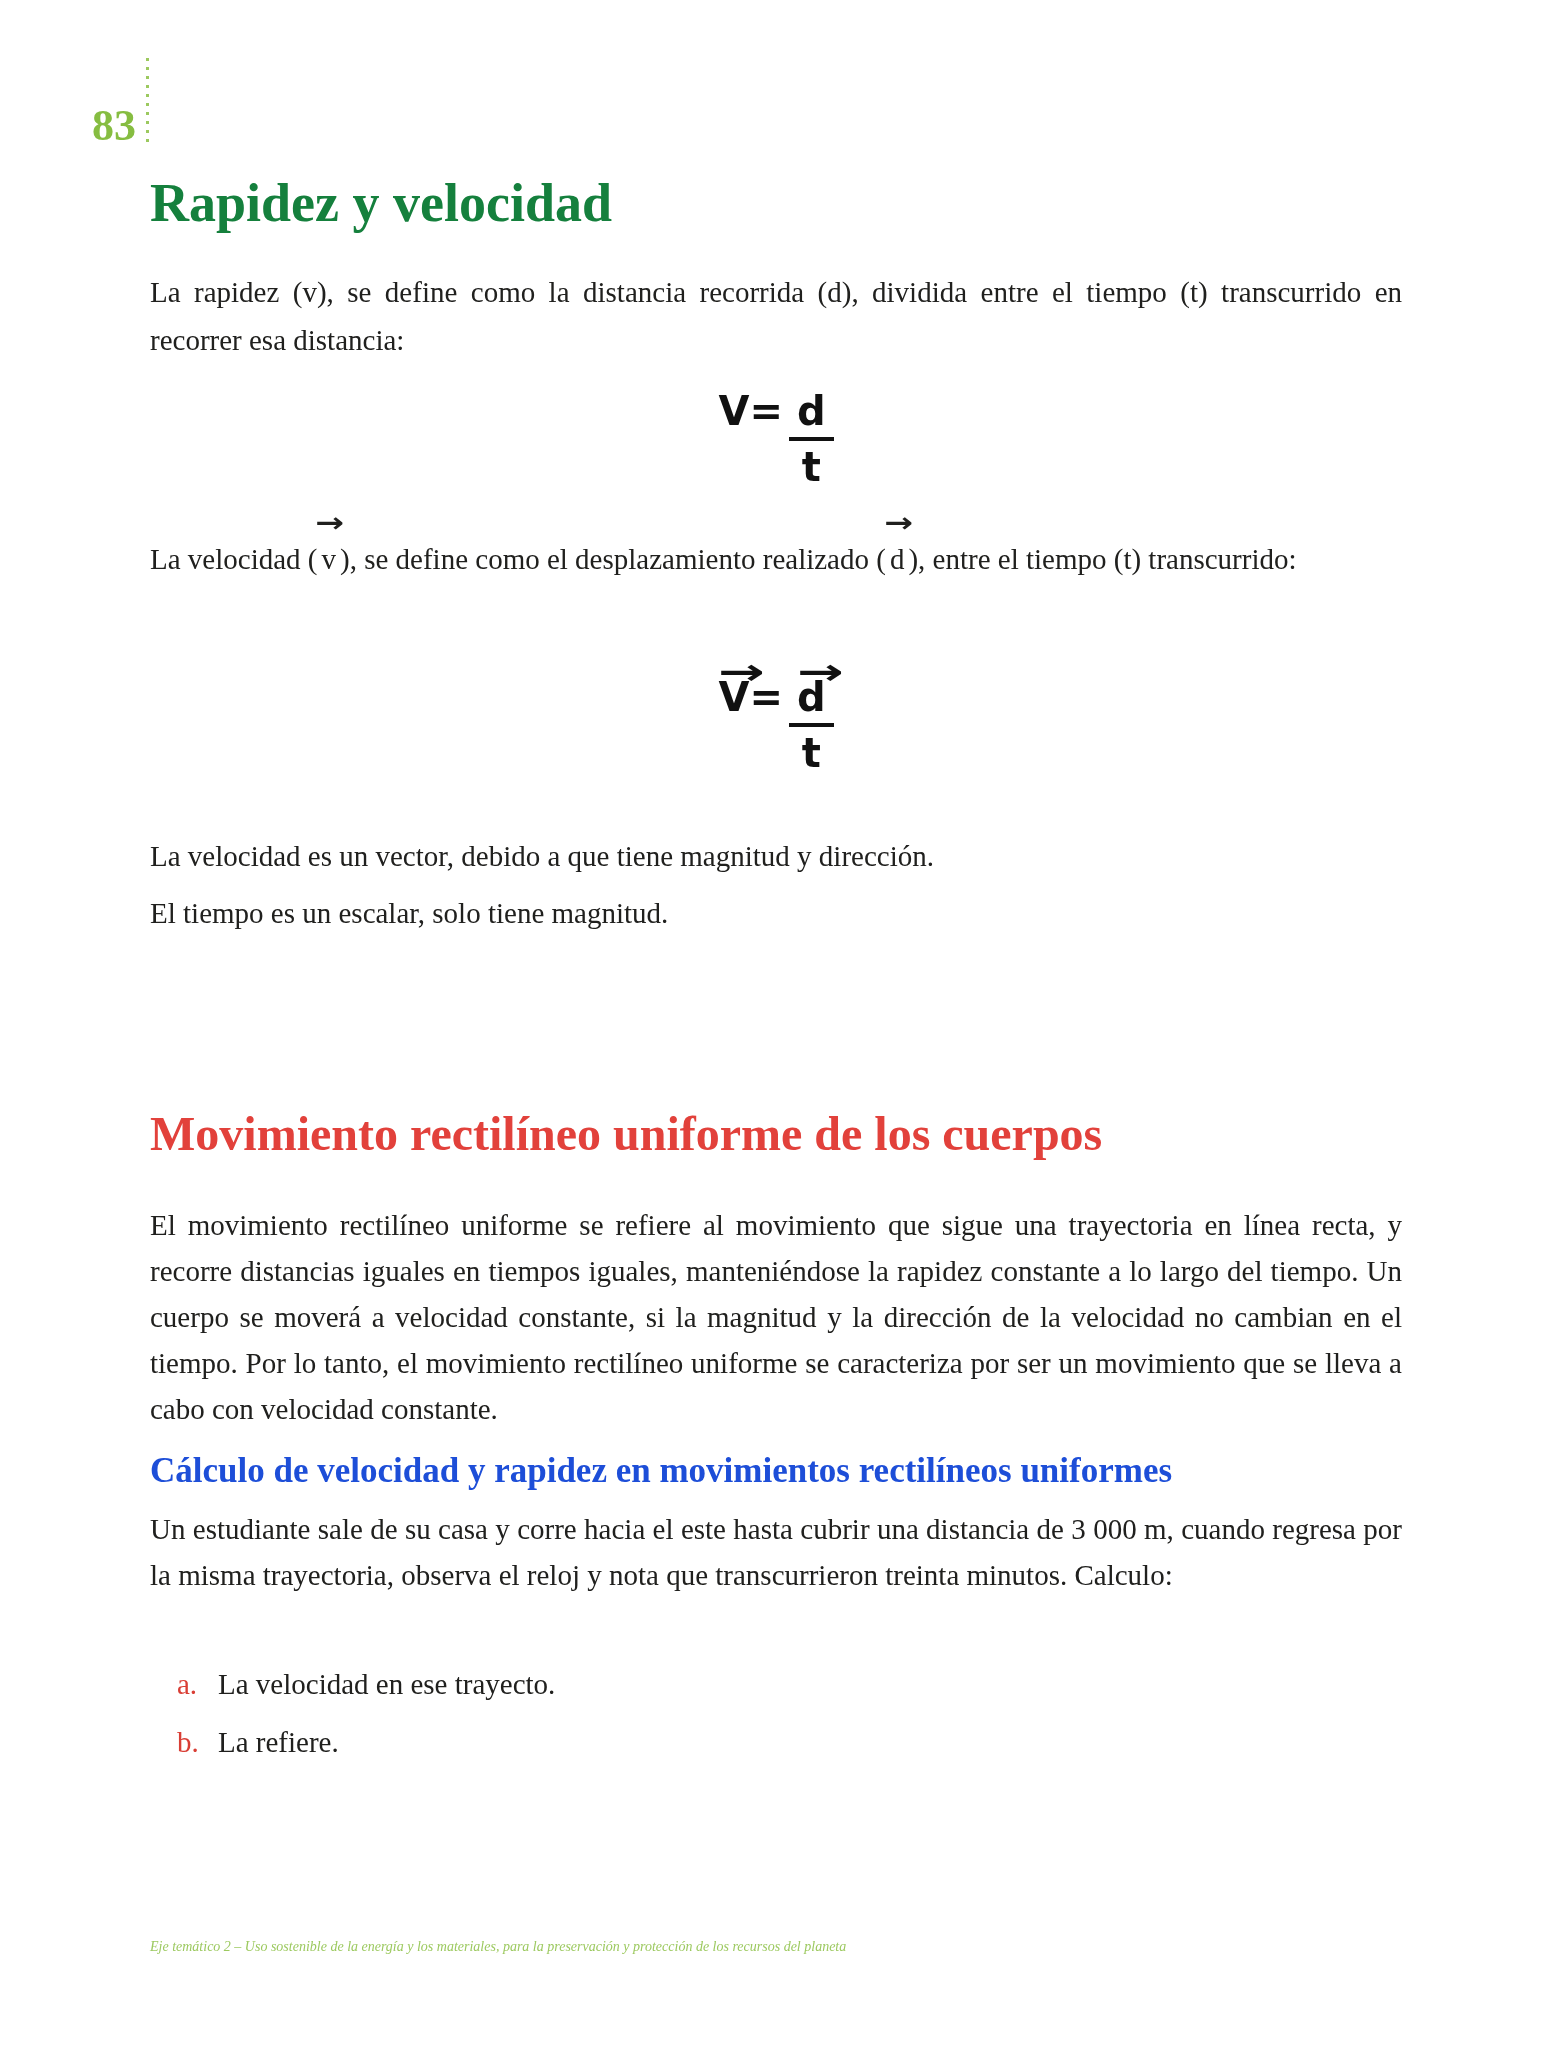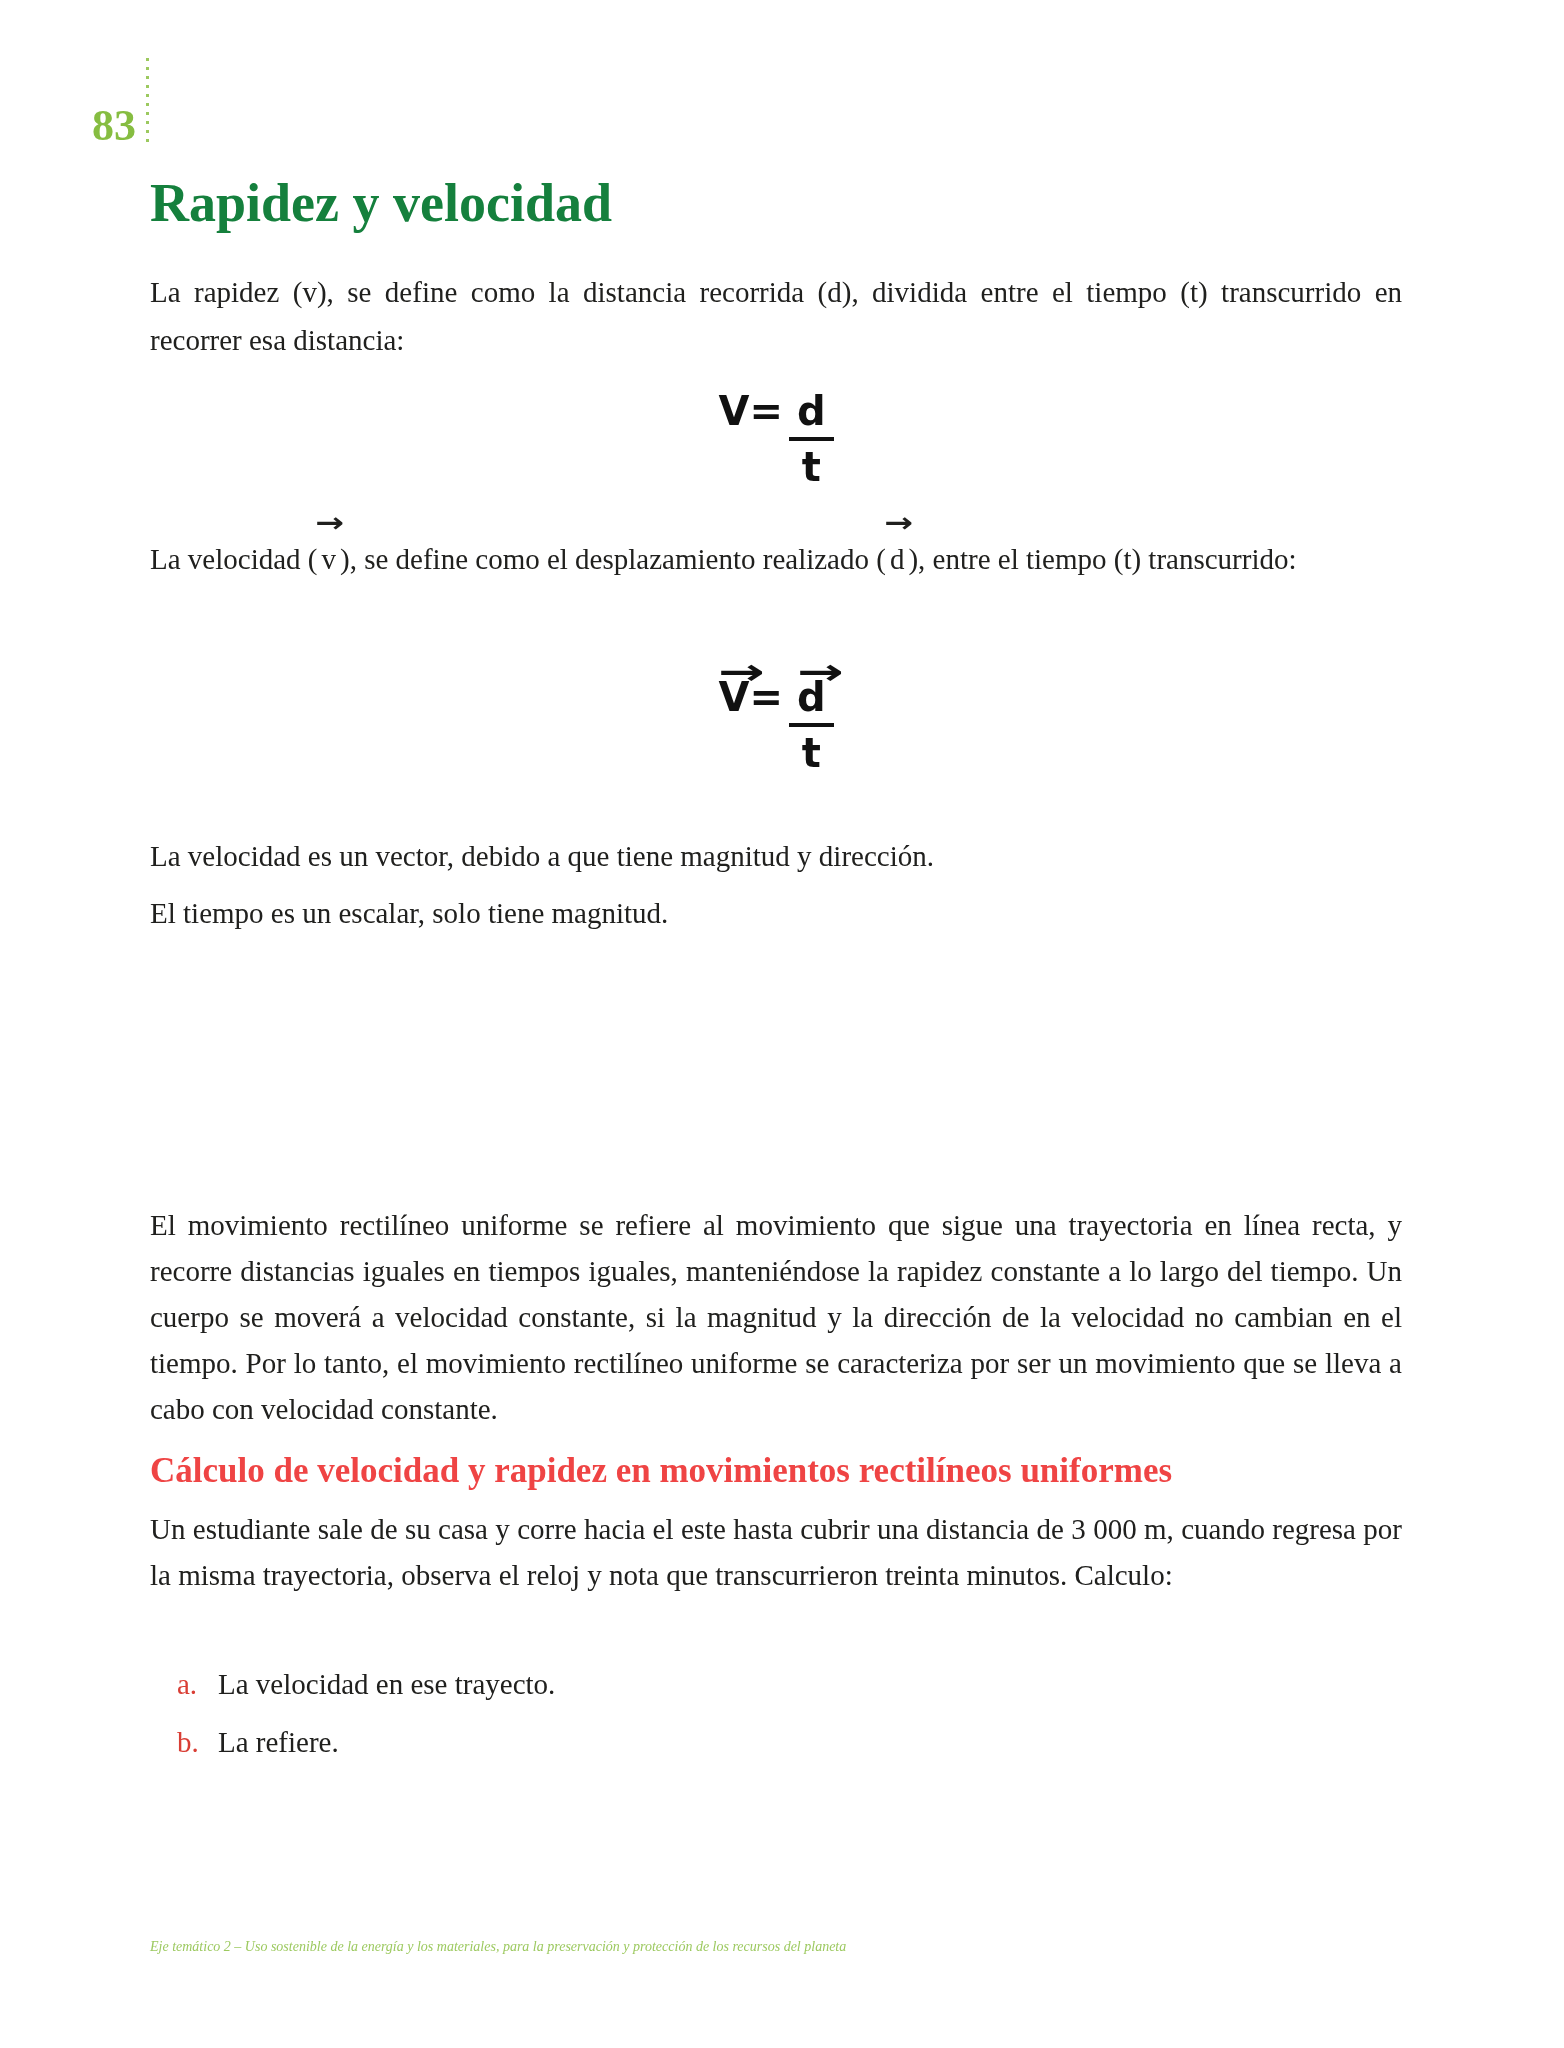--- a/index.html
+++ b/index.html
@@ -22,21 +22,21 @@
   .h1 {
     position:absolute; left:150px; top:174px;
     font-size:54px; font-weight:bold; color:#15803d; line-height:1.1; margin:0;
   }
   .h2 {
     position:absolute; left:150px; top:1106px; width:1260px;
     font-size:48px; font-weight:bold; color:#e2413b; line-height:1.15; margin:0;
   }
   .h3 {
     position:absolute; left:150px; top:1450px; width:1280px;
-    font-size:35px; font-weight:bold; color:#ef4444; line-height:1.2; margin:0;
+    font-size:35px; font-weight:bold; color:#1d4ed8; line-height:1.2; margin:0;
   }
 
   
   .para { position:absolute; left:150px; width:1252px; font-size:29px; margin:0; }
   .p1 { top:268px; line-height:48px; text-align:justify; }
   .p2 { top:532px; line-height:55px; }
   .p3 { top:1202px; line-height:46px; text-align:justify; }
   .p4 { top:1506px; line-height:46px; text-align:justify; }
 
   .statements { position:absolute; left:150px; top:832px; width:1252px; }
@@ -107,20 +107,21 @@
       <span class="num"><span class="fvec"><span class="f-arrow">→</span><span>d</span></span></span>
       <span class="den">t</span>
     </span>
   </div>
 
   <div class="statements">
     <p>La velocidad es un vector, debido a que tiene magnitud y dirección.</p>
     <p>El tiempo es un escalar, solo tiene magnitud.</p>
   </div>
 
+  <h2 class="h2">Movimiento rectilíneo uniforme de los cuerpos</h2>
 
   <p class="para p3">El movimiento rectilíneo uniforme se refiere al movimiento que sigue una trayectoria en línea recta, y recorre distancias iguales en tiempos iguales, manteniéndose la rapidez constante a lo largo del tiempo. Un cuerpo se moverá a velocidad constante, si la magnitud y la dirección de la velocidad no cambian en el tiempo. Por lo tanto, el movimiento rectilíneo uniforme se caracteriza por ser un movimiento que se lleva a cabo con velocidad constante.</p>
 
   <h3 class="h3">Cálculo de velocidad y rapidez en movimientos rectilíneos uniformes</h3>
 
   <p class="para p4">Un estudiante sale de su casa y corre hacia el este hasta cubrir una distancia de 3 000 m, cuando regresa por la misma trayectoria, observa el reloj y nota que transcurrieron treinta minutos. Calculo:</p>
 
   <div class="ex-list">
     <div class="ex-item">
       <span class="ex-label">a.</span>

